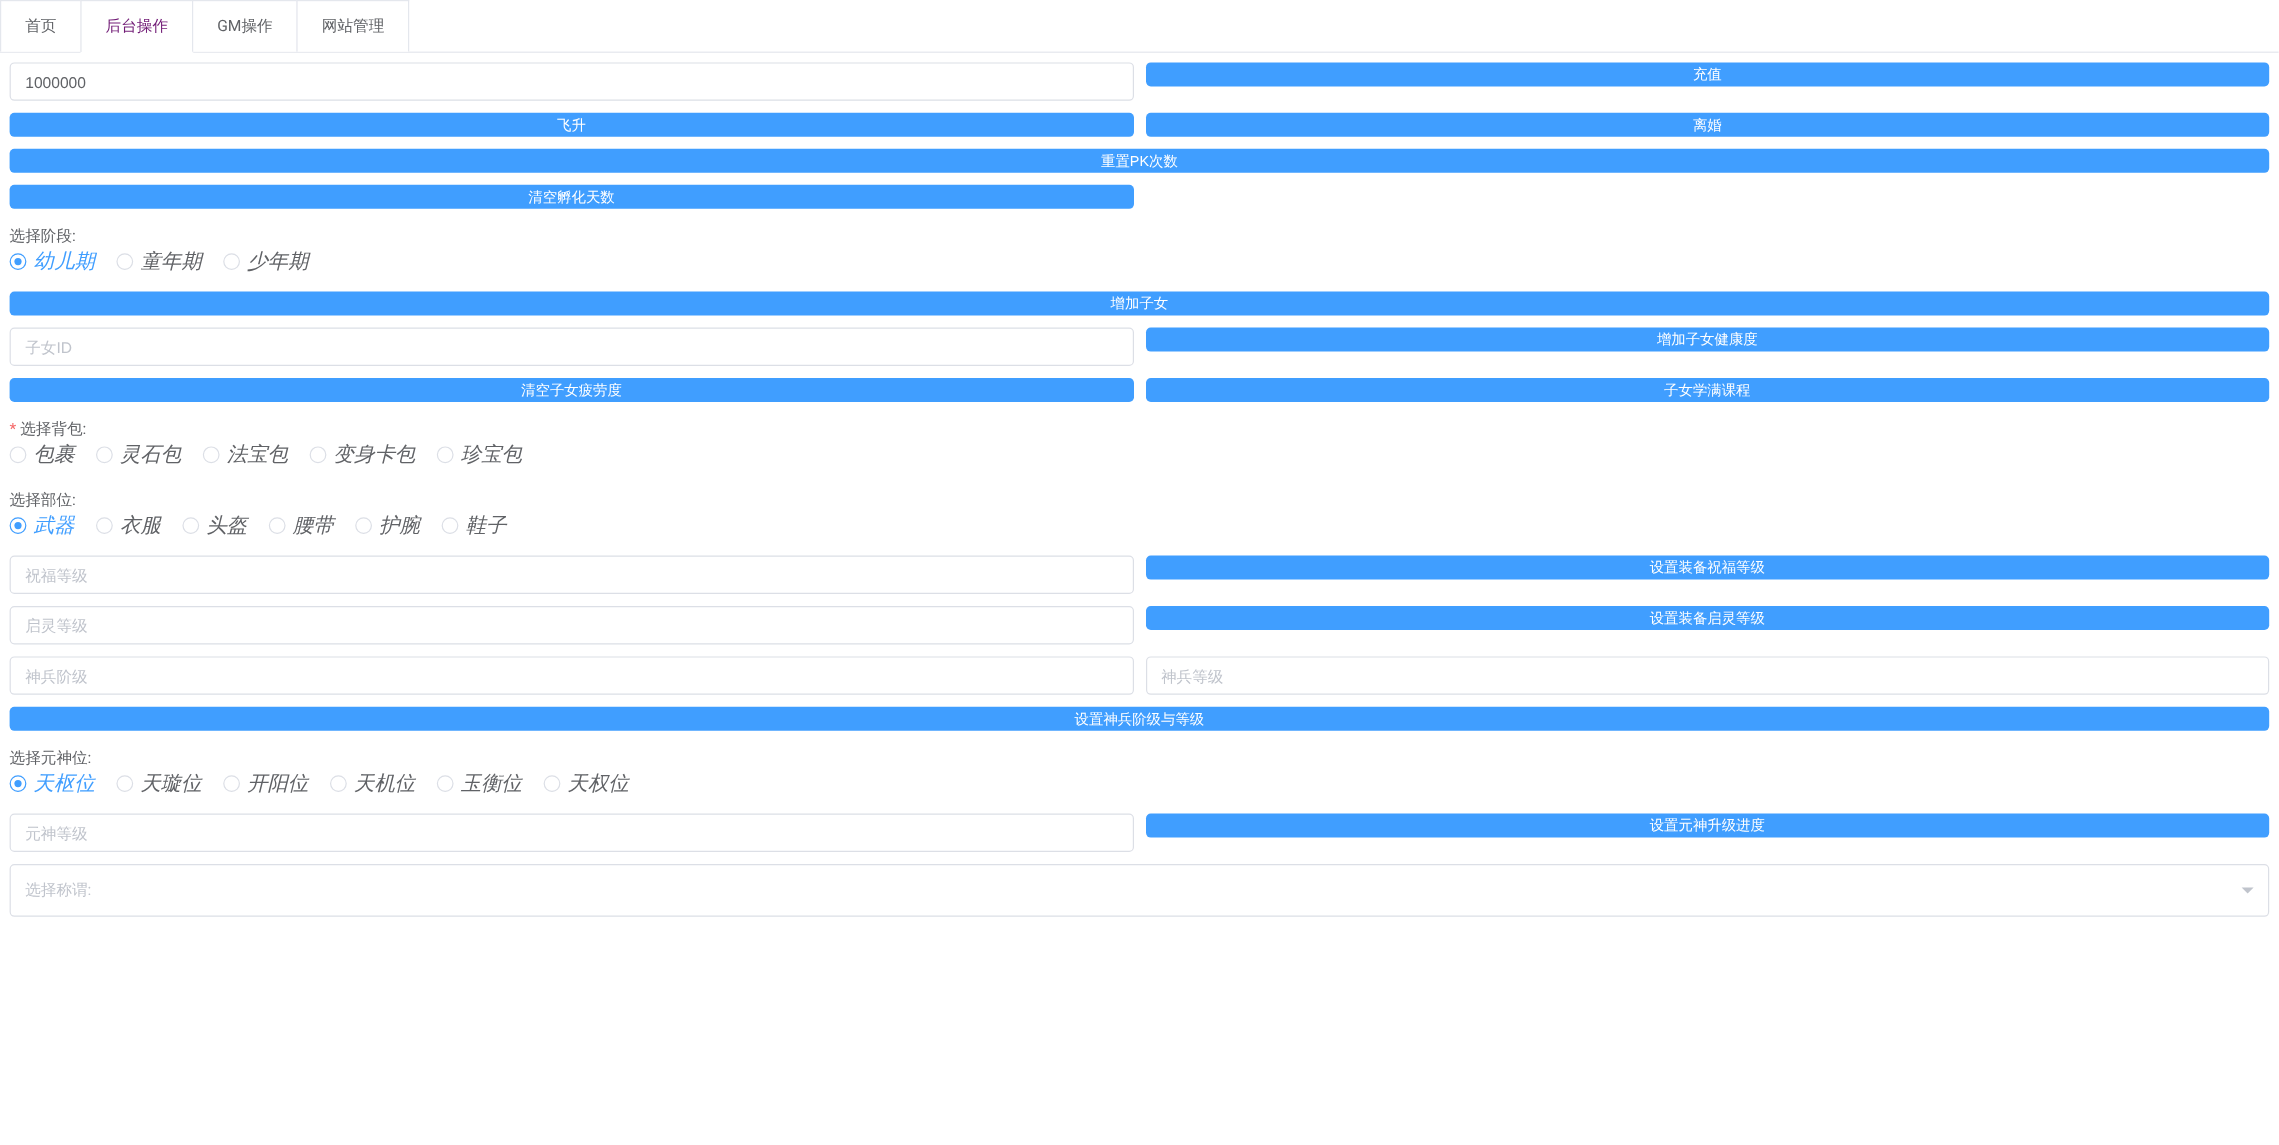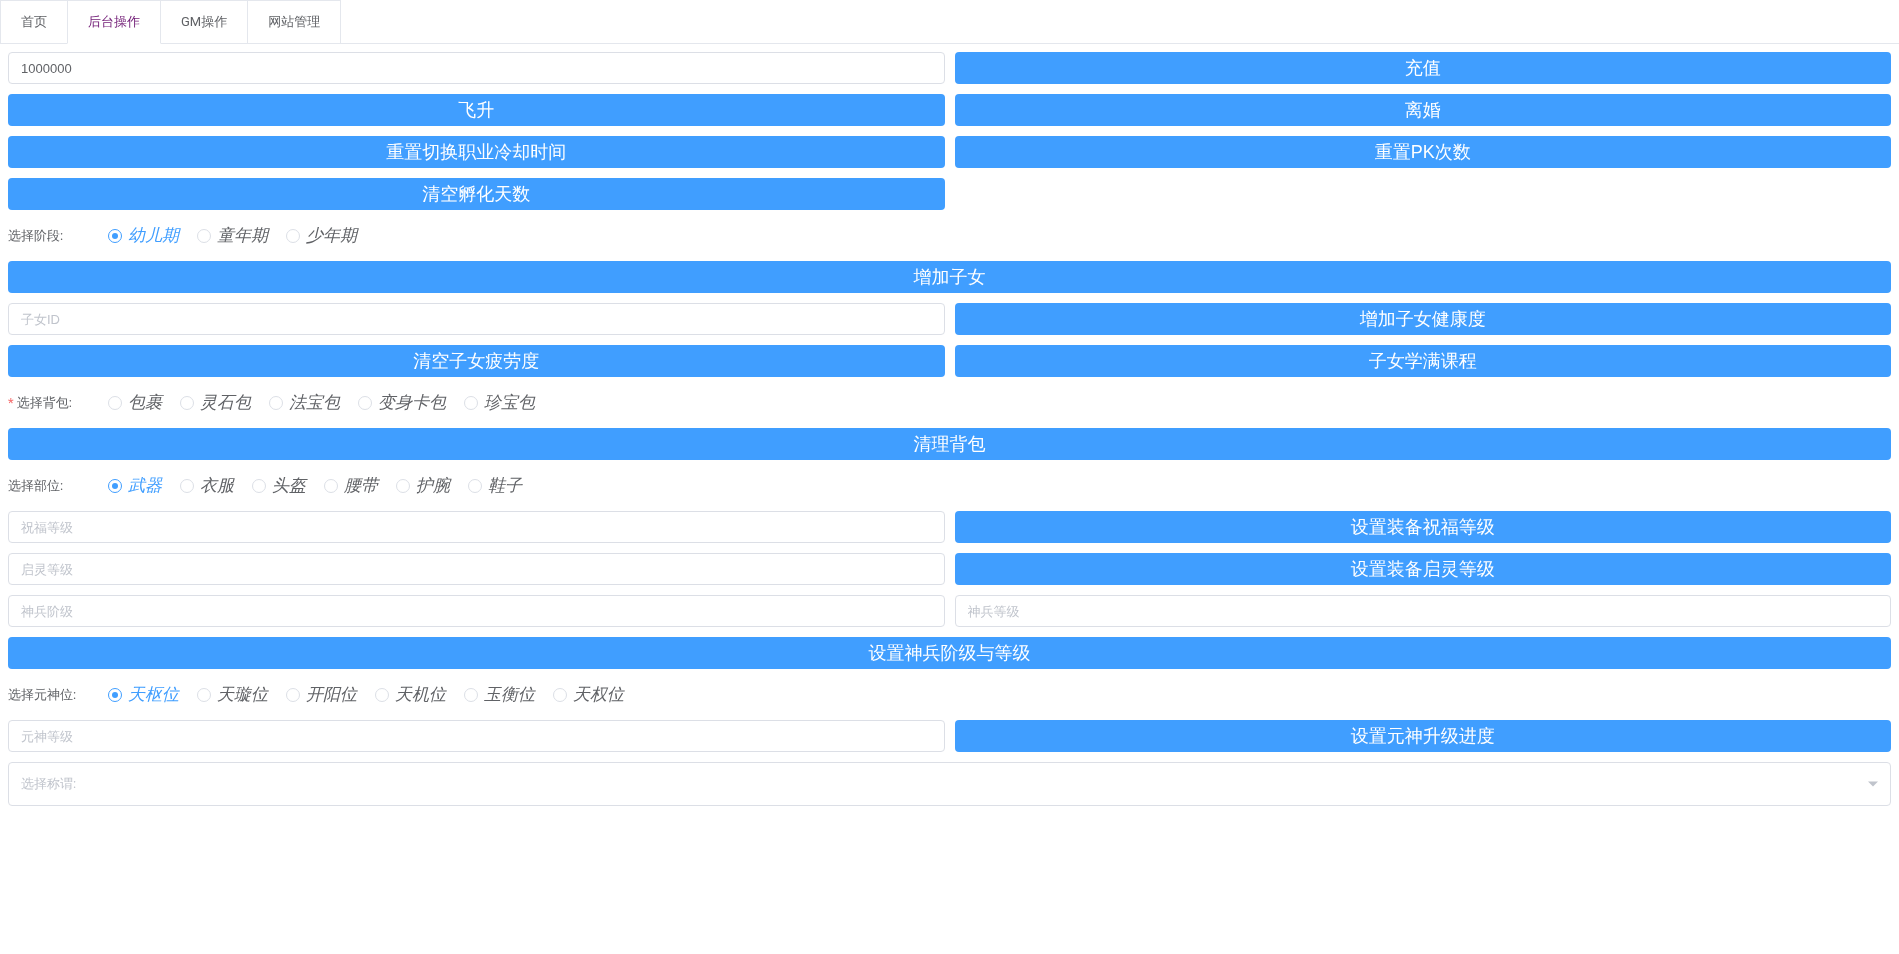--- a/index.html
+++ b/index.html
@@ -53,36 +53,36 @@
       border-radius: 4px;
       font-size: 13px;
       color: #606266;
       outline: none;
     }
     .input::placeholder {
       color: #c0c4cc;
     }
     .btn {
       width: 100%;
-      height: 32px;
+      height: 20px;
       background: #409eff;
       color: #fff;
       border: none;
       border-radius: 4px;
-      font-size: 18px;
+      font-size: 12px;
       cursor: pointer;
       display: flex;
       align-items: center;
       justify-content: center;
     }
     .form-row {
       display: flex;
-      align-items: center;
       margin-bottom: 10px;
       padding: 4px 0;
+      flex-direction: column;
     }
     .form-label {
       width: 100px;
       text-align: left;
       padding-right: 12px;
       color: #606266;
       font-size: 13px;
     }
     .radio-group {
       display: flex;
@@ -176,23 +176,20 @@
     <div class="col-half">
       <button class="btn">飞升</button>
     </div>
     <div class="col-half">
       <button class="btn">离婚</button>
     </div>
   </div>
 
   <div class="row">
     <div class="col-half">
-      <button class="btn">重置切换职业冷却时间</button>
-    </div>
-    <div class="col-half">
       <button class="btn">重置PK次数</button>
     </div>
   </div>
 
   <div class="row">
     <div class="col-half">
       <button class="btn">清空孵化天数</button>
     </div>
     <div class="col-half"></div>
   </div>
@@ -258,25 +255,20 @@
           <span class="radio-circle"></span>
           <span>变身卡包</span>
         </label>
       <label class="radio-item">
           <span class="radio-circle"></span>
           <span>珍宝包</span>
         </label>
     </div>
   </div>
 
-  <div class="row">
-    <div class="col-full">
-      <button class="btn">清理背包</button>
-    </div>
-  </div>
 
   <div class="form-row">
     <div class="form-label">选择部位:</div>
     <div class="radio-group">
       <label class="radio-item checked">
           <span class="radio-circle checked"></span>
           <span>武器</span>
         </label>
       <label class="radio-item">
           <span class="radio-circle"></span>

